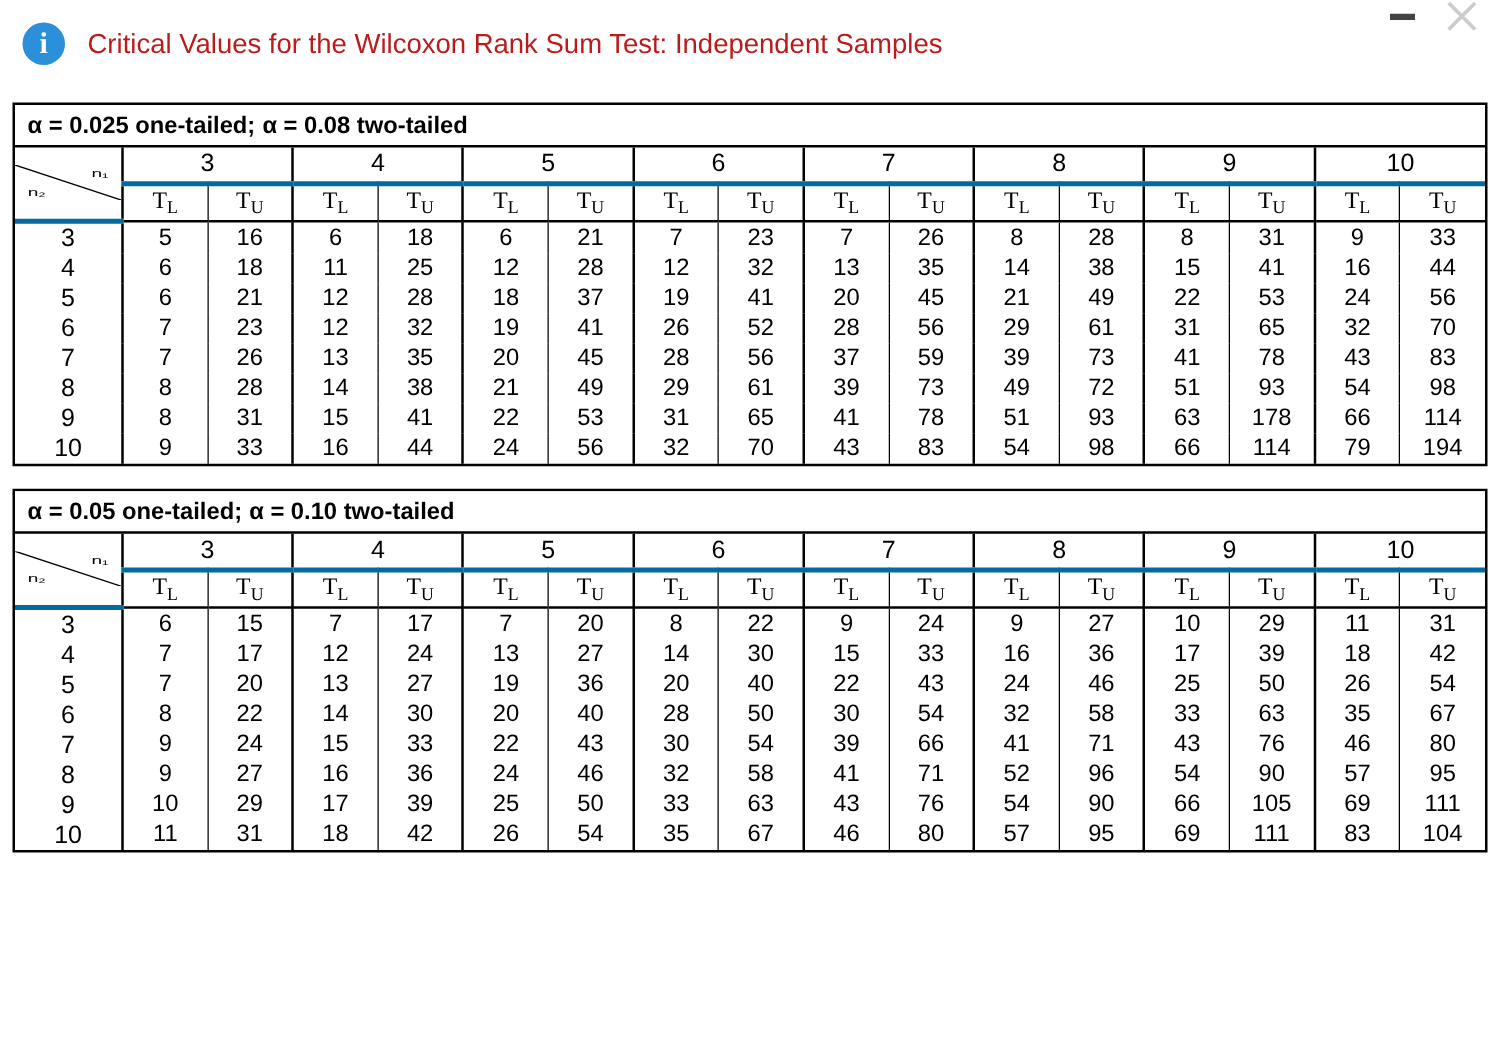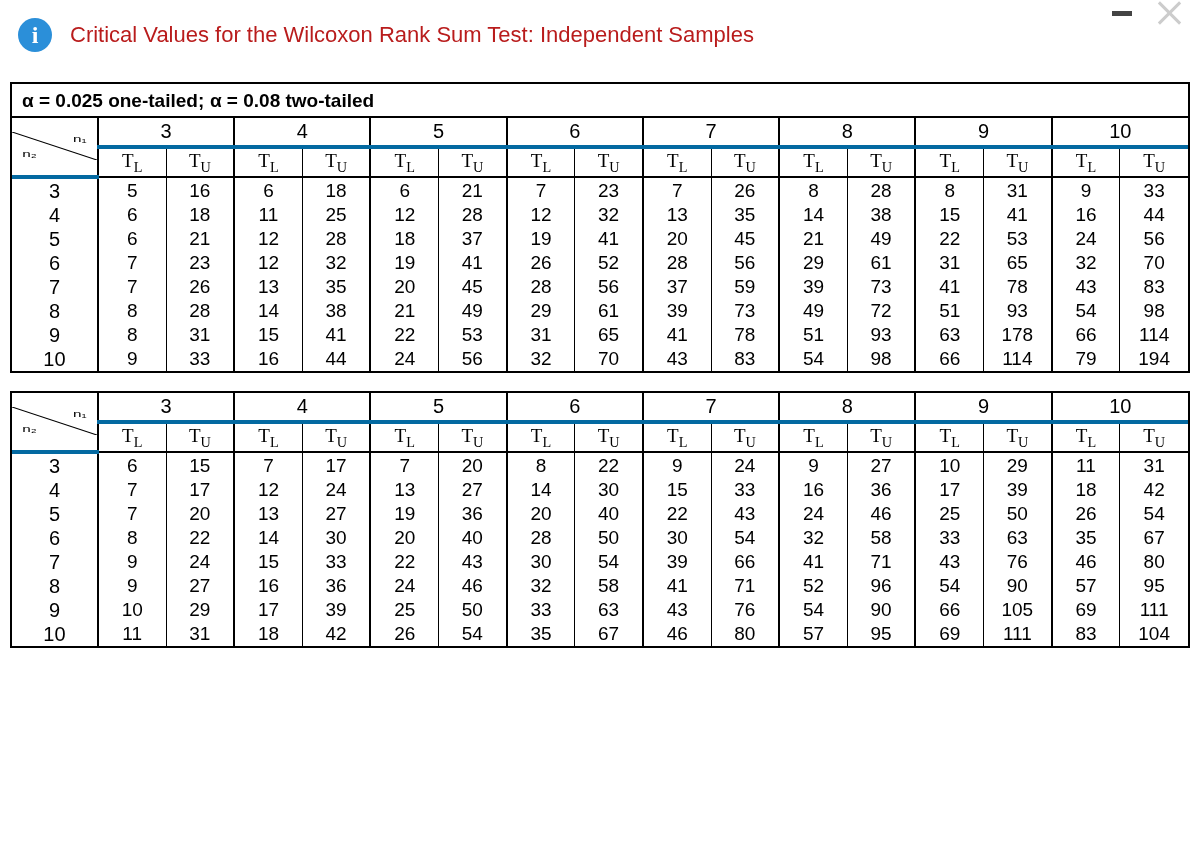--- a/index.html
+++ b/index.html
@@ -364,20 +364,24 @@
               <td class="pair-end">98</td>
               <td>66</td>
               <td class="pair-end">114</td>
               <td>79</td>
               <td>194</td>
             </tr>
           </tbody>
         </table>
       </div>
       <div class="block">
+        <div class="alpha-caption">
+          <span>α = 0.05 one-tailed;</span> 
+          <span>α = 0.10 two-tailed</span>
+        </div>
         <table>
           <colgroup>
             <col style="width: 7.3%;">
             <col style="width: 5.79%;">
             <col style="width: 5.79%;">
             <col style="width: 5.79%;">
             <col style="width: 5.79%;">
             <col style="width: 5.79%;">
             <col style="width: 5.79%;">
             <col style="width: 5.79%;">

